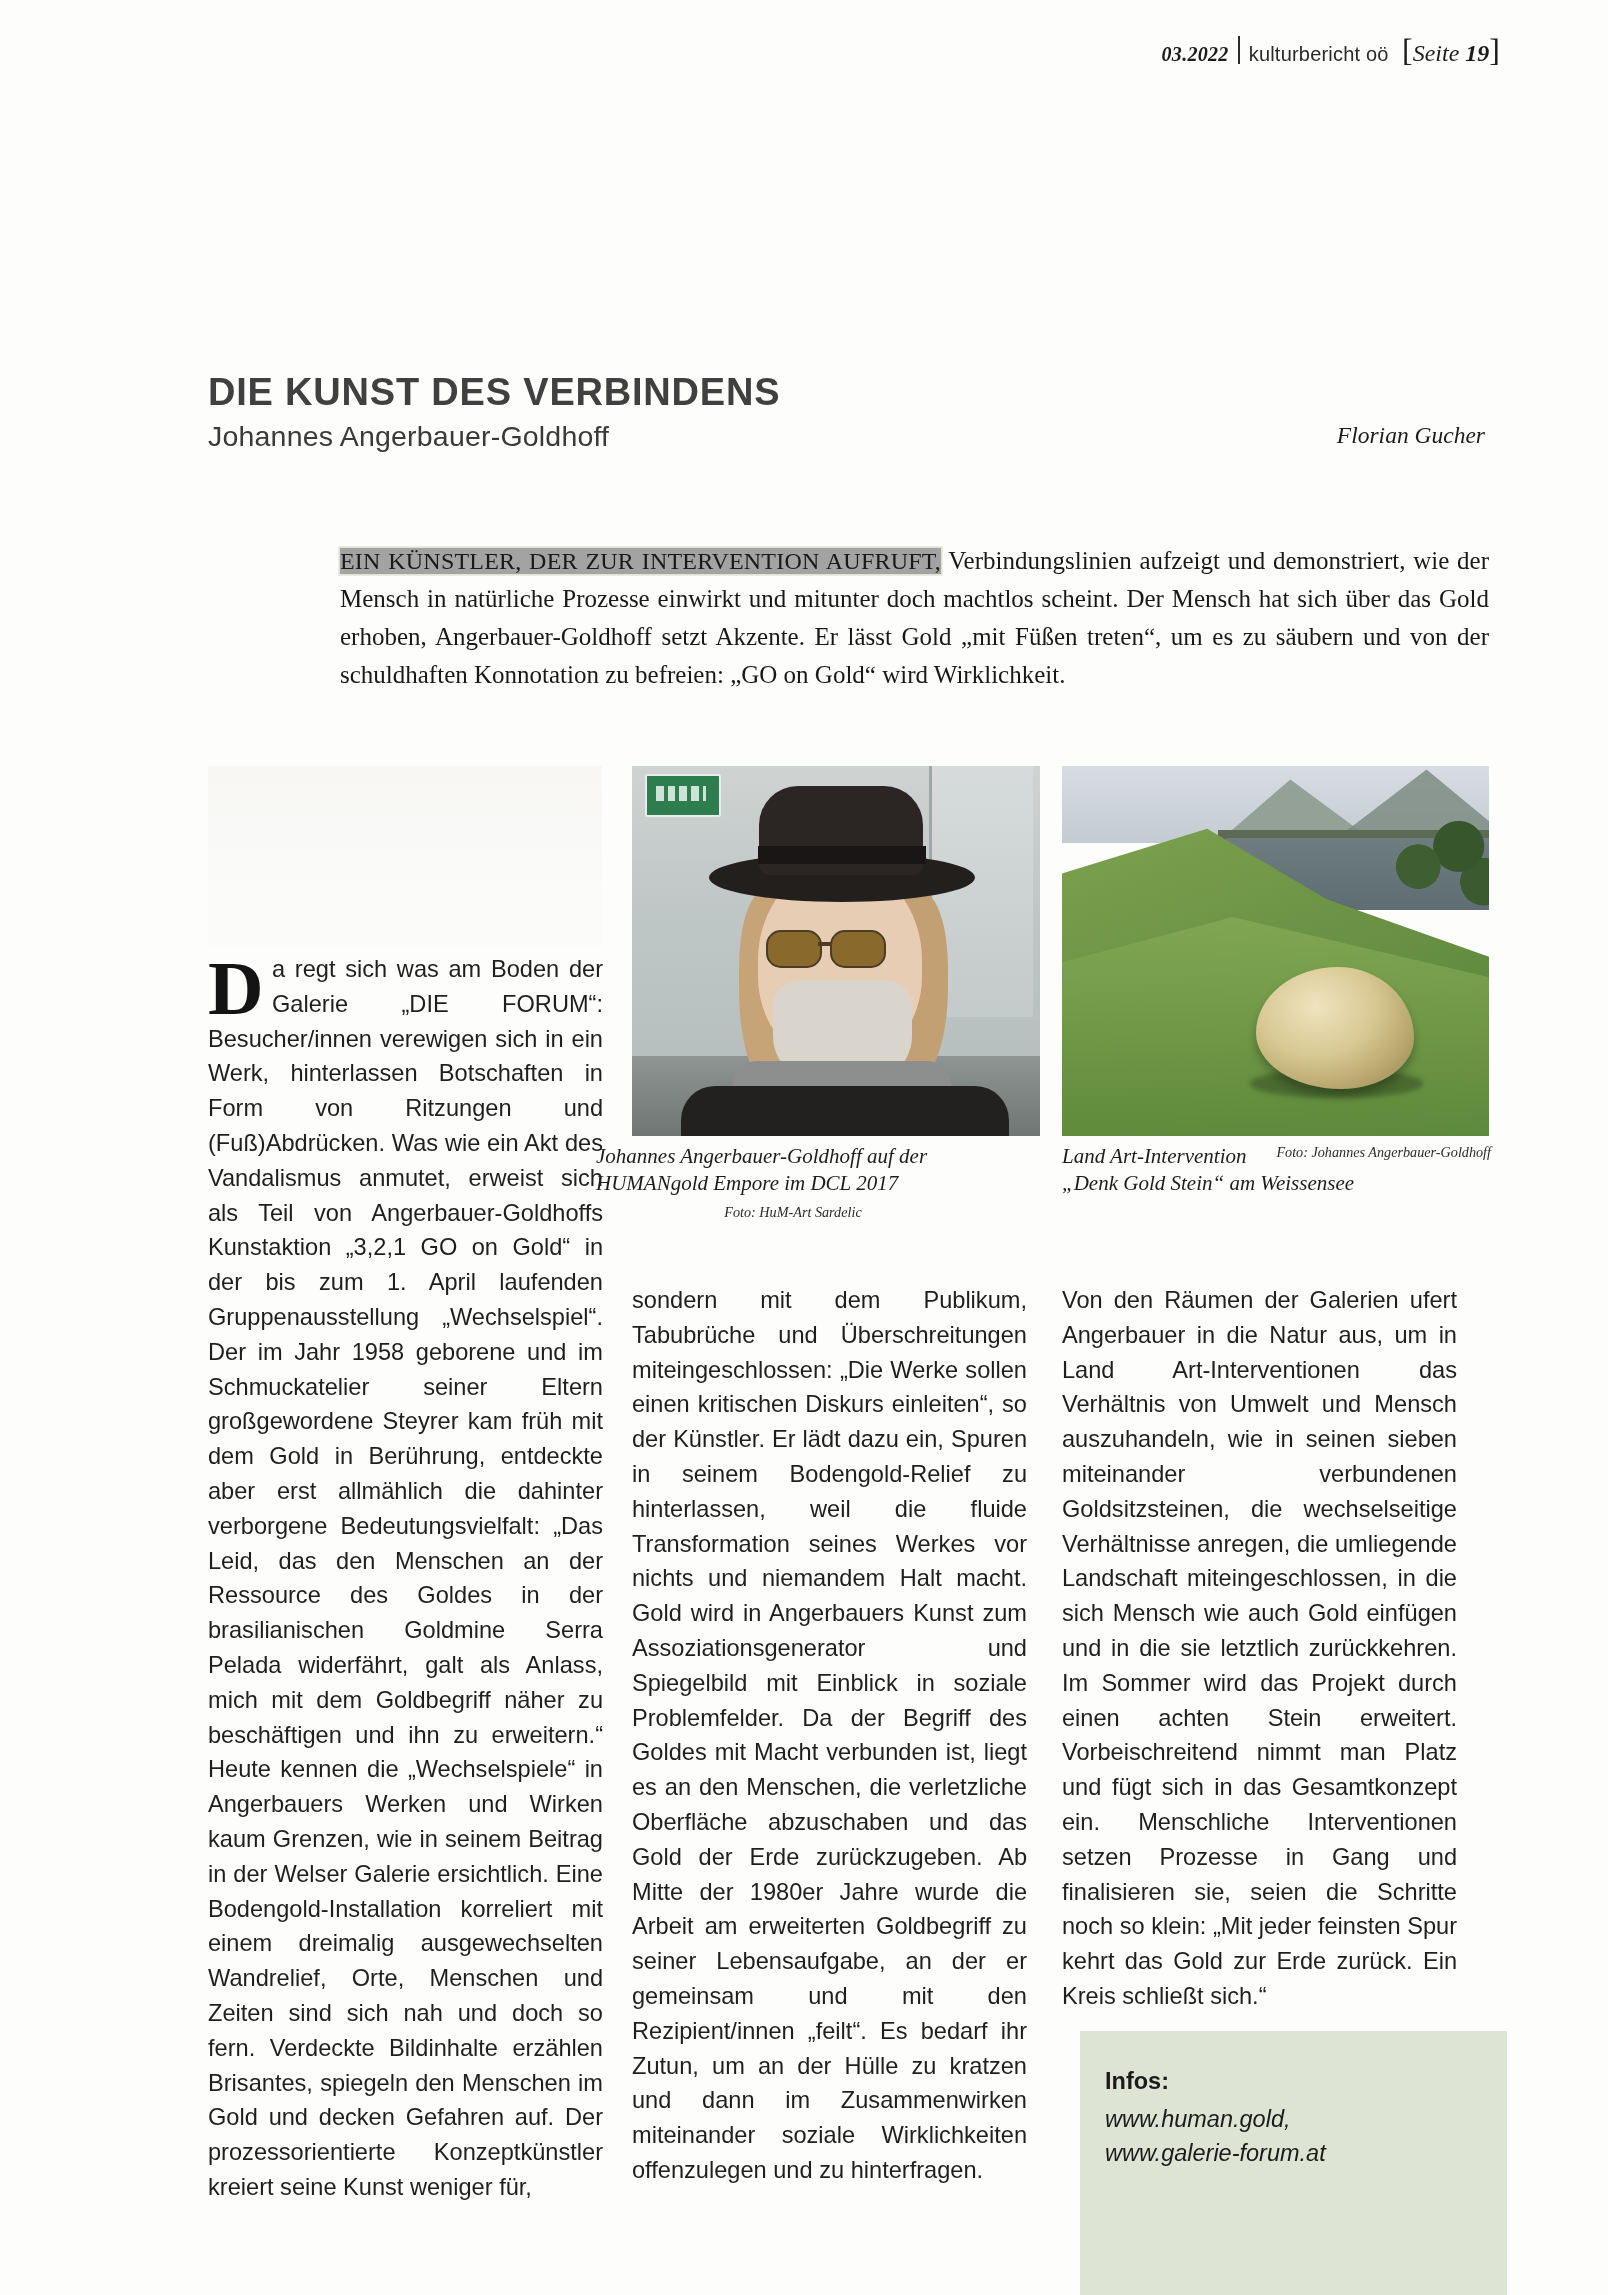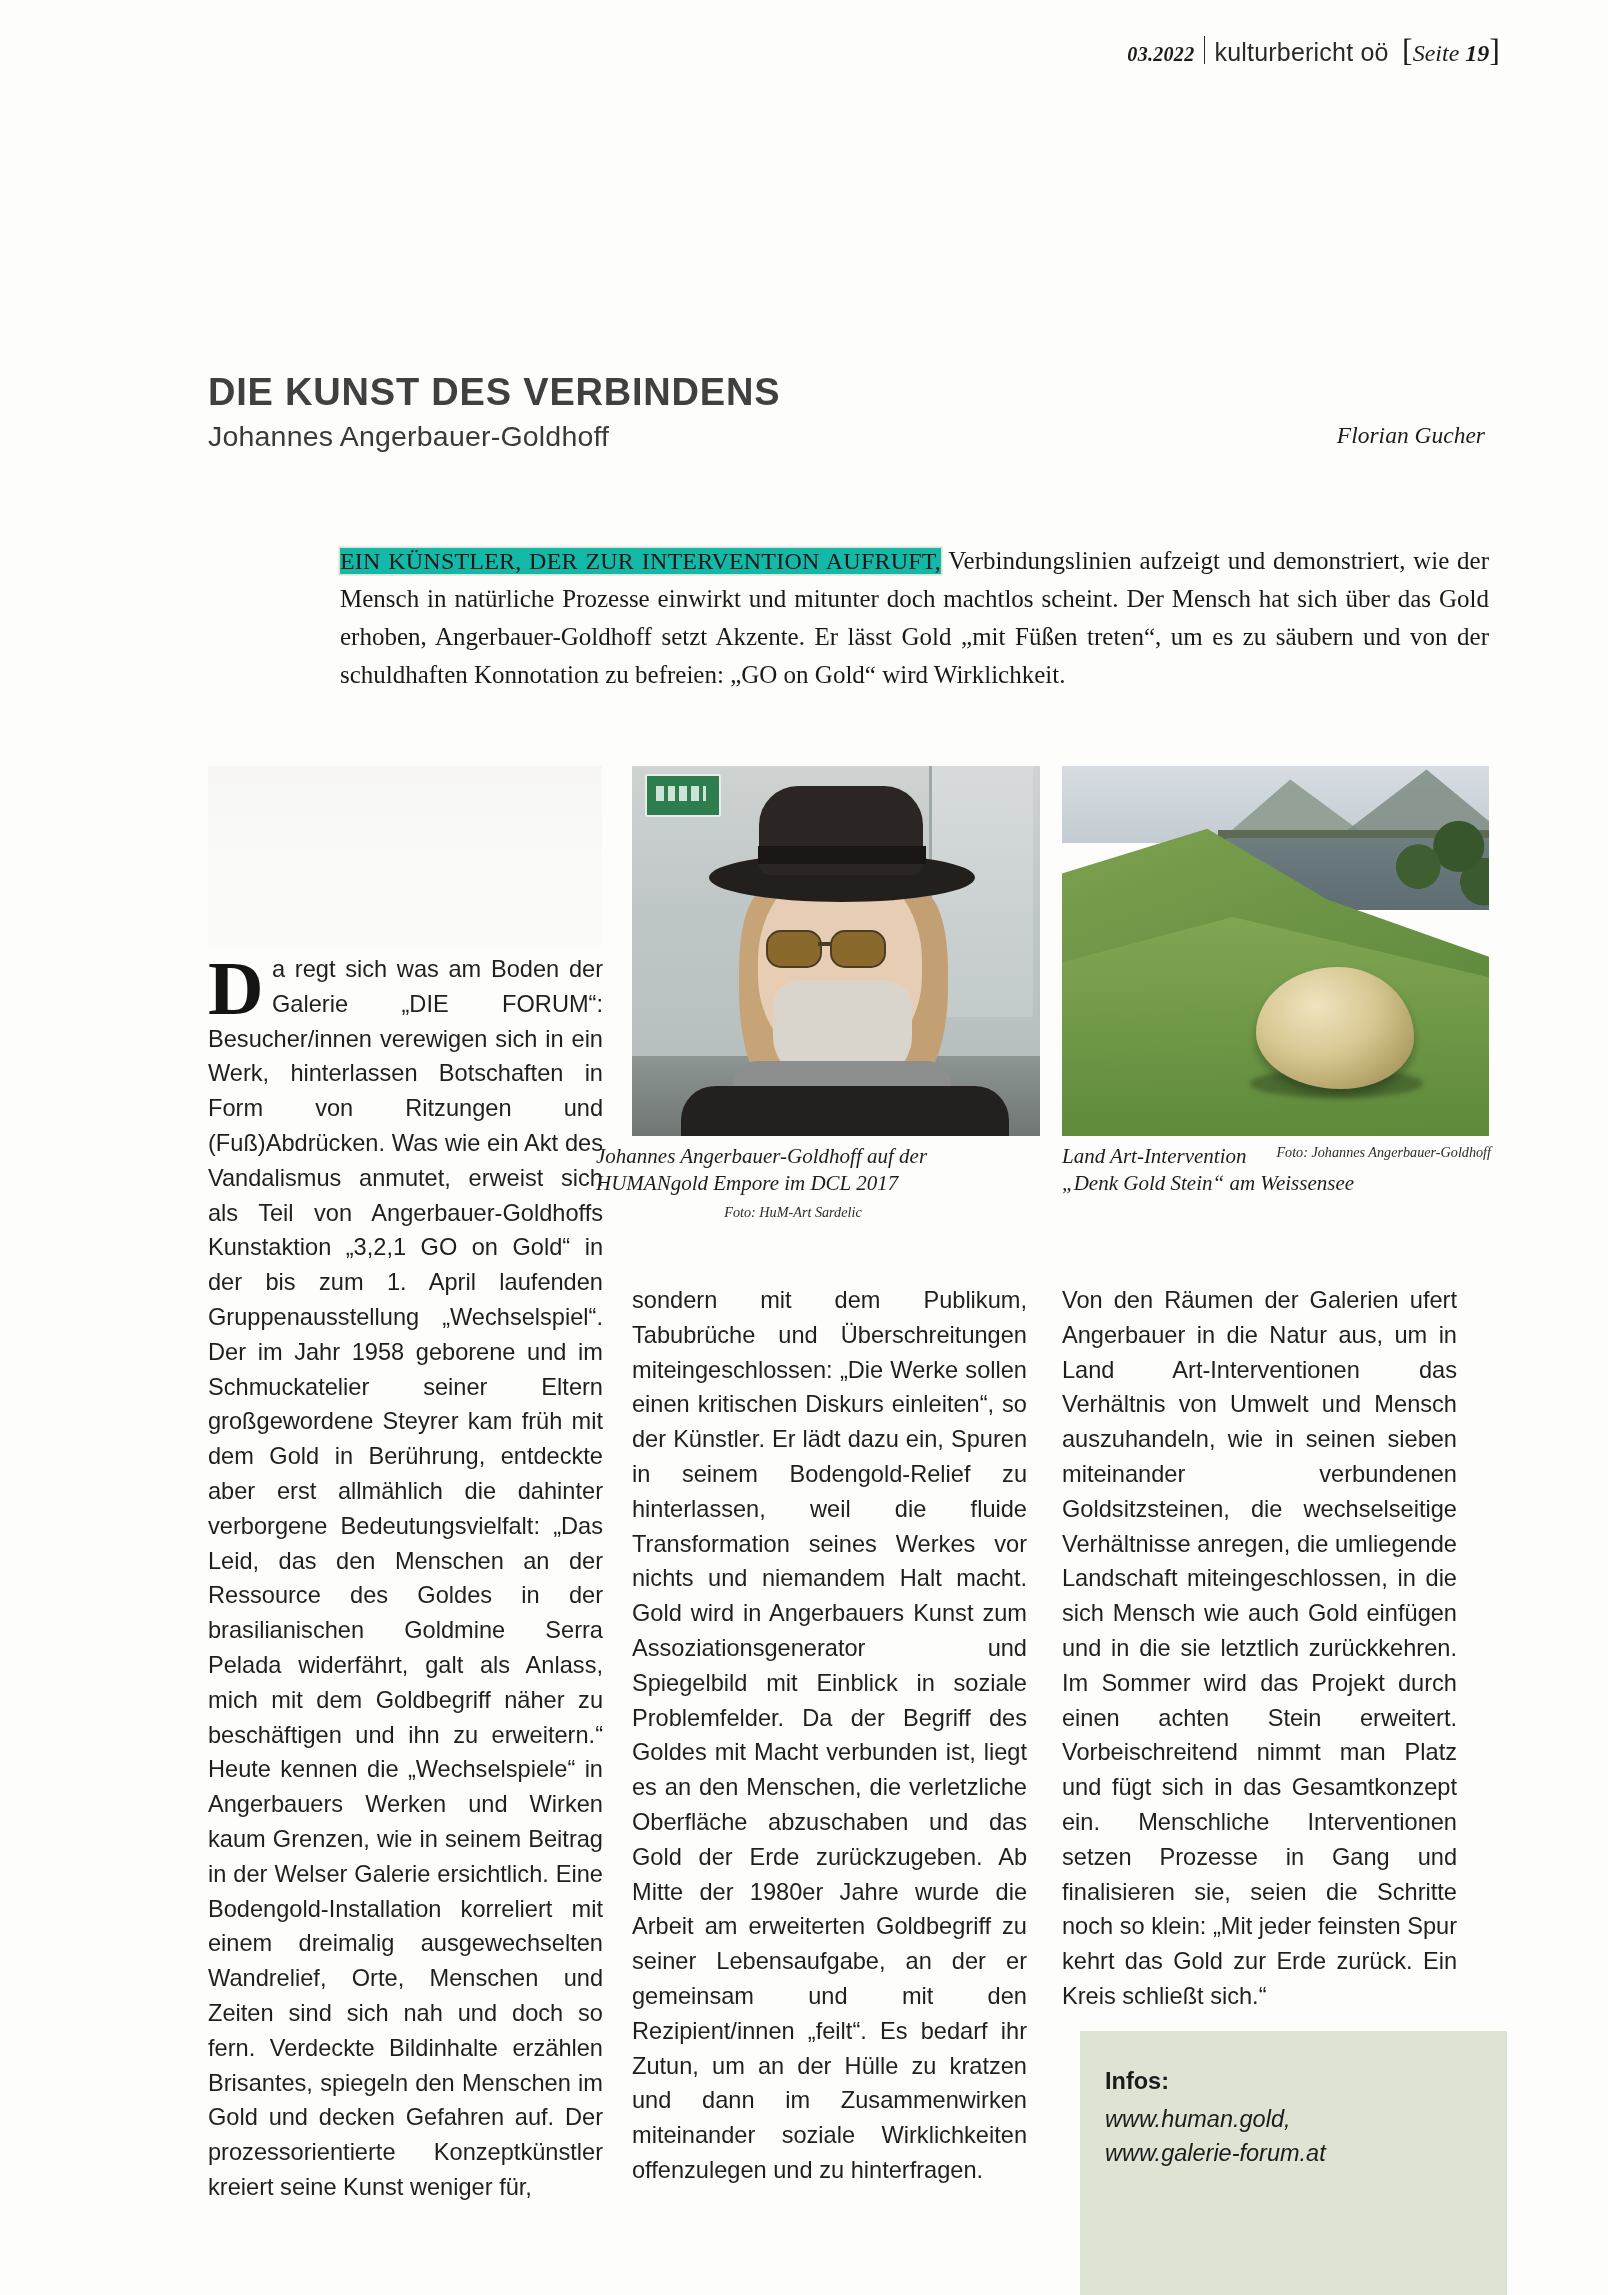--- a/index.html
+++ b/index.html
@@ -39,21 +39,21 @@
     display: inline-block;
     width: 1.7px;
     height: 28.5px;
     background: #2b2b2b;
     margin: 0 9.2px;
     position: relative;
     top: 3.4px;
   }
   #running-header .pub {
     font-family: "Liberation Sans", sans-serif;
-    font-size: 25px;
+    font-size: 20px;
     font-weight: 300;
     color: #2a2a2a;
     letter-spacing: 0.2px;
   }
   #running-header .bracket-left,
   #running-header .bracket-right {
     font-family: "Liberation Serif", serif;
     font-size: 32px;
     color: #1c1c1c;
     font-weight: 300;
@@ -111,21 +111,21 @@
     left: 340px;
     top: 517px;
     width: 1149px;
     font-family: "Liberation Serif", serif;
     font-size: 25px;
     line-height: 1.52;
     color: #191919;
     text-align: justify;
   }
   #lead .kicker {
-    background: #14b8a6;
+    background: #a3a3a3;
     box-shadow: 0 0 0 1.7px #dfe5d5;
     font-size: 24px;
     letter-spacing: 0.2px;
   }
 
   
   .photo {
     position: absolute;
     overflow: hidden;
   }

